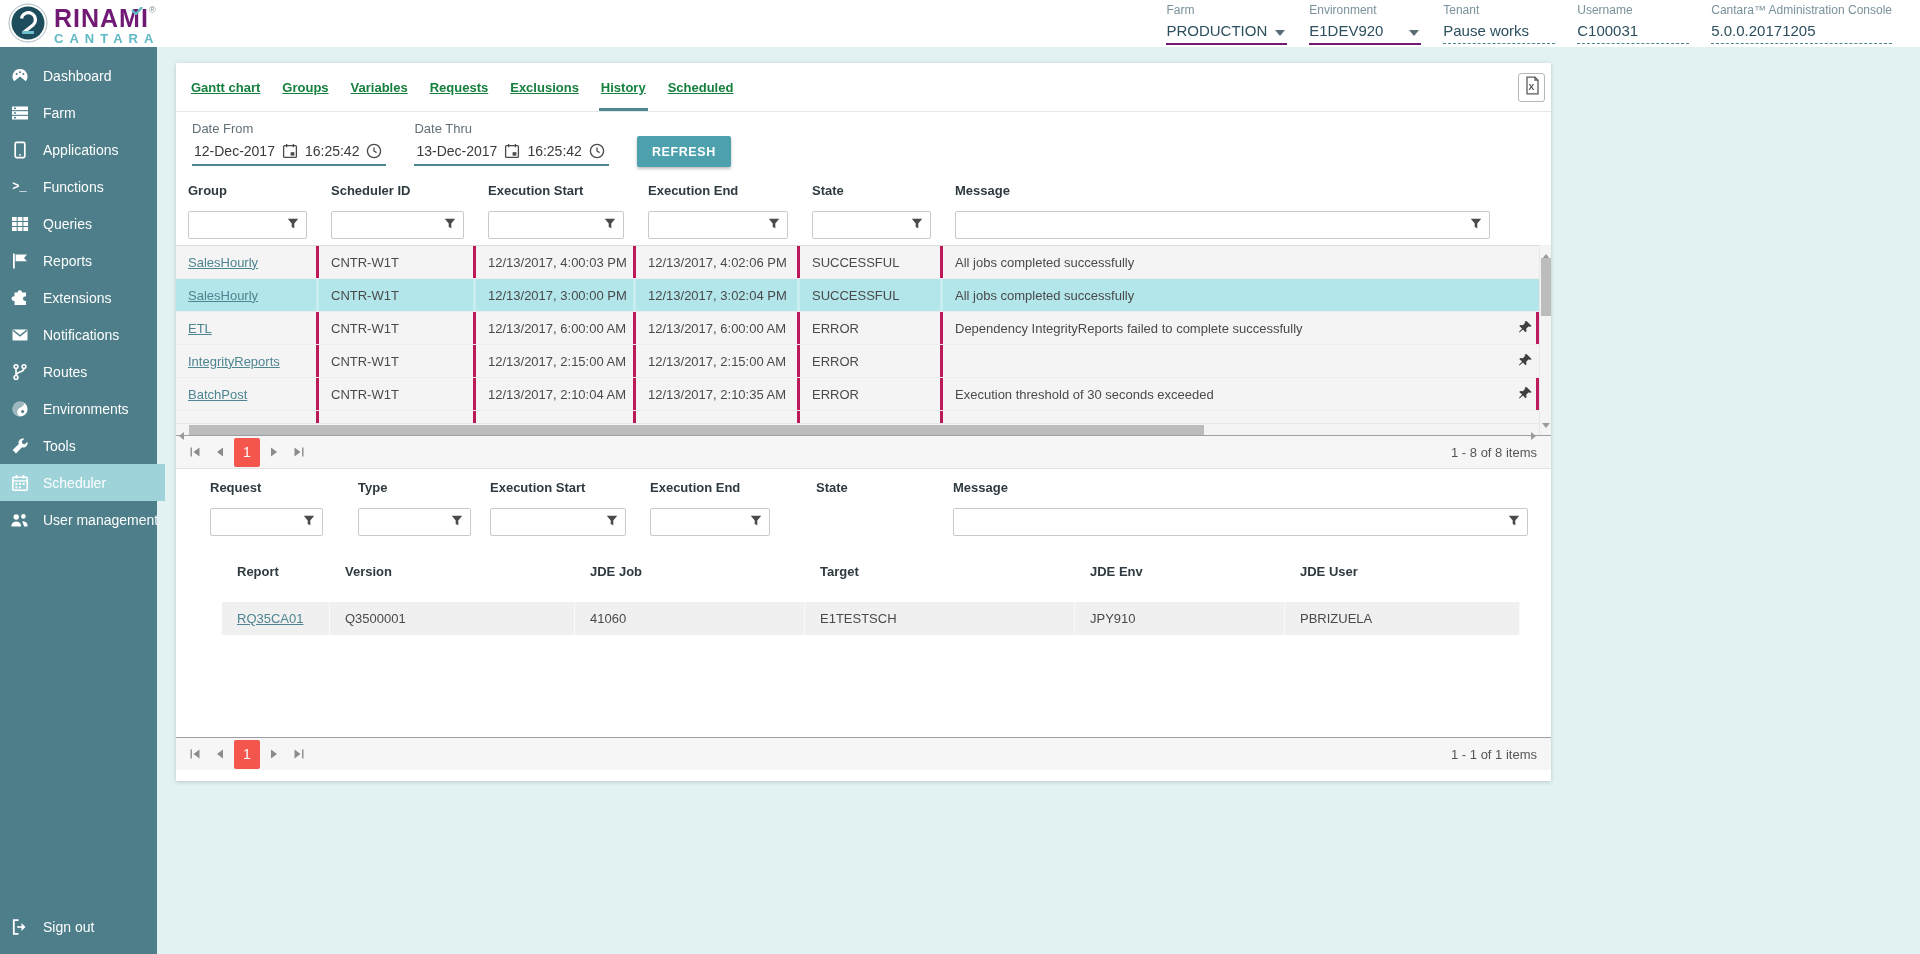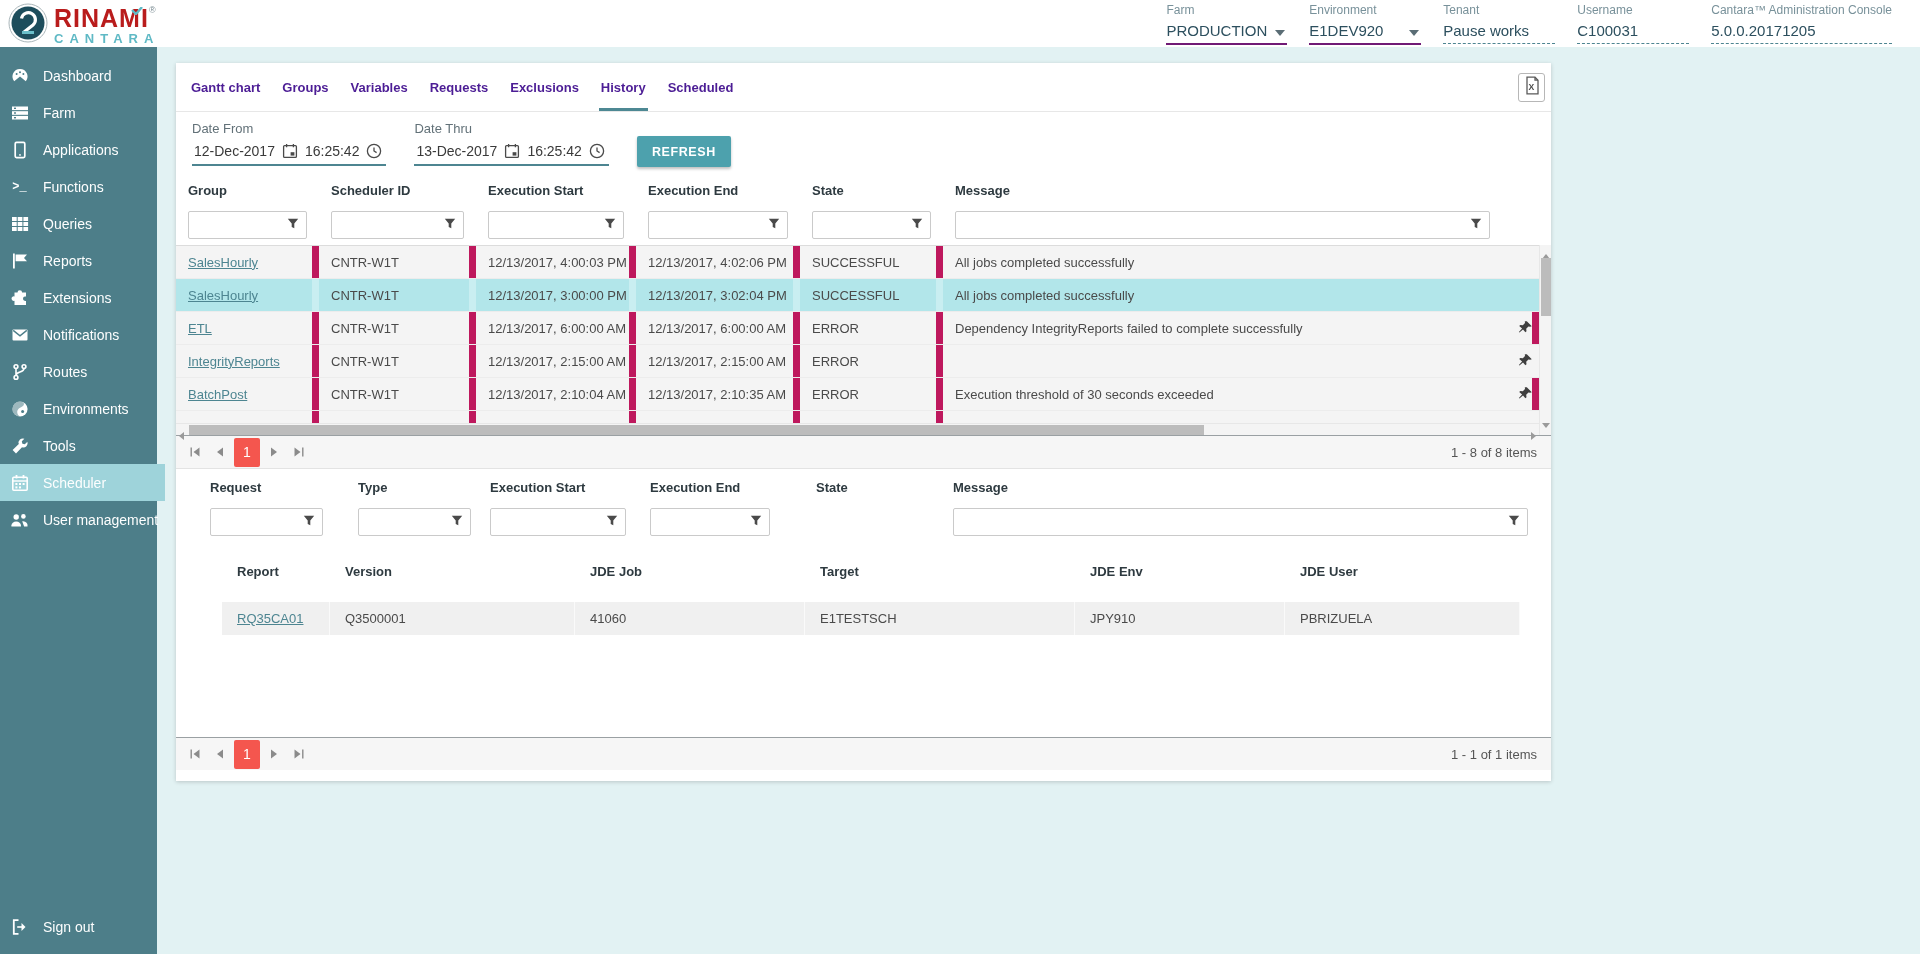--- a/index.html
+++ b/index.html
@@ -4,21 +4,21 @@
 <title>Cantara™ Administration Console</title>
 <style>
   * { box-sizing: border-box; margin: 0; padding: 0; }
   html,body { width:1920px; height:954px; overflow:hidden; }
   body { font-family:"Liberation Sans", sans-serif; background:#e2f2f3; position:relative; }
 
   
   .topbar { position:absolute; top:0; left:0; right:0; height:47px; background:#fff; z-index:5; }
   .logo { position:absolute; left:8px; top:3px; display:flex; align-items:center; gap:6px; }
   .logo-text { position:relative; line-height:1; }
-  .logo-primary { font-size:25px; font-weight:800; color:#b91c1c; letter-spacing:1px; }
+  .logo-primary { font-size:25px; font-weight:800; color:#701a75; letter-spacing:1px; }
   .logo-reg { font-size:9px; color:#7c8d94; vertical-align:top; }
   .logo-secondary { font-size:13px; font-weight:700; color:#5fb9c5; letter-spacing:6px; margin-top:1px; }
   .logo-check { position:absolute; top:-4px; right:16px; }
   .tb-fields { position:absolute; right:28px; top:3px; display:flex; gap:22px; }
   .tb-field { min-width:112px; }
   .tb-label { font-size:12px; color:#78919a; margin-bottom:2px; }
   .tb-value { font-size:15px; color:#2c4f5e; padding:3px 2px 4px 0; display:flex; align-items:center; justify-content:space-between; gap:8px; }
   .tb-dd .tb-value { border-bottom:2px solid #701a75; }
   .tb-ro .tb-value { border-bottom:1px dashed #4d8591; }
   .tb-field.wide { min-width:158px; }
@@ -29,21 +29,21 @@
   .side-item { height:37px; display:flex; align-items:center; padding-left:10px; color:#fdfefe; font-size:14px; cursor:pointer; white-space:nowrap; }
   .side-item .ic { width:19px; height:19px; margin-right:14px; display:flex; align-items:center; justify-content:center; flex:none; }
   .side-item.selected { background:#9ed3da; width:165px; position:relative; z-index:6; }
   .side-signout { position:absolute; bottom:9px; left:0; right:0; }
   .mono { font-family:"Liberation Mono", monospace; font-size:12px; font-weight:700; color:#fff; }
 
   
   .panel { position:absolute; left:176px; top:63px; width:1375px; height:718px; background:#fff; box-shadow:0 1px 4px rgba(0,0,0,.18); }
 
   .tabbar { height:49px; border-bottom:1px solid #e7e7e7; display:flex; align-items:stretch; padding-left:4px; position:relative; }
-  .tab { padding:0 11px; line-height:49px; font-size:13px; font-weight:700; color:#4c1d95; cursor:pointer; position:relative; }
+  .tab { padding:0 11px; line-height:49px; font-size:13px; font-weight:700; color:#15803d; cursor:pointer; position:relative;text-decoration:underline; }
   .tab.active::after { content:""; position:absolute; left:9px; right:9px; bottom:0; height:3px; background:#4d8893; }
   .export-btn { position:absolute; right:6px; top:10px; width:27px; height:29px; border:1px solid #b7b7b7; border-radius:3px; background:#fff; display:flex; align-items:center; justify-content:center; cursor:pointer; }
 
   .filterbar { height:63px; display:flex; gap:28px; padding:9px 0 0 16px; }
   .dg-label { font-size:13px; color:#627178; }
   .dg-row { display:flex; align-items:center; gap:7px; padding:7px 4px 5px 2px; border-bottom:2px solid #4d8591; font-size:14px; color:#3a3a3a; }
   .icon-btn { display:flex; align-items:center; cursor:pointer; }
   .refresh-btn { height:31px; margin-top:15px; padding:0 15px; background:#4da1ad; color:#fff; border:none; border-radius:2px; font-size:12.5px; font-weight:700; letter-spacing:.6px; box-shadow:0 2px 3px rgba(0,0,0,.25); cursor:pointer; font-family:"Liberation Sans", sans-serif; }
 
   
@@ -52,21 +52,21 @@
   .filterrow { display:flex; height:40px; align-items:center; }
   .fbox { height:28px; border:1px solid #cacaca; border-radius:2px; background:#fff; display:flex; align-items:center; margin-left:12px; padding-right:7px; }
   .fbox input { flex:1; min-width:0; border:none; outline:none; height:24px; font-size:13px; padding-left:6px; background:transparent; font-family:"Liberation Sans", sans-serif; }
   
   .g1c1{width:143px;flex:none}.g1c2{width:157px;flex:none}.g1c3{width:160px;flex:none}
   .g1c4{width:164px;flex:none}.g1c5{width:143px;flex:none}.g1c6{flex:1;min-width:0}
   .grid1 { position:relative; border-bottom:1px solid #9aa0a3; }
   .grid1-inner { margin-right:12px; }
   .rows-clip { height:178px; overflow:hidden; border-top:1px solid #dcdcdc; }
   .row { display:flex; height:33px; align-items:center; background:#f4f4f4; border-bottom:1px solid #ececec; position:relative; font-size:13px; color:#4a4a4a; }
-  .cell { padding-left:12px; white-space:nowrap; overflow:hidden; border-right:7px solid #be185d; height:100%; display:flex; align-items:center; }
+  .cell { padding-left:12px; white-space:nowrap; overflow:hidden; border-right:3px solid #be185d; height:100%; display:flex; align-items:center; }
   .cell:last-child { border-right:none; }
   .row.selected { background:#b2e6ea; }
   .row.selected .cell { border-right-color:#c9eef1; }
   .link { color:#4d8591; text-decoration:underline; cursor:pointer; }
   .pin { position:absolute; right:6px; top:8px; cursor:pointer; }
 
   .hscroll { height:12px; background:#f4f4f4; border-top:1px solid #e7e7e7; position:relative; }
   .hthumb { position:absolute; left:13px; top:1px; height:10px; width:1015px; background:#bcbcbc; cursor:pointer; }
   .hs-arrow { position:absolute; top:2px; cursor:pointer; }
   .vscroll { position:absolute; right:0; top:70px; bottom:0; width:12px; background:#f4f4f4; border-left:1px solid #e7e7e7; }

